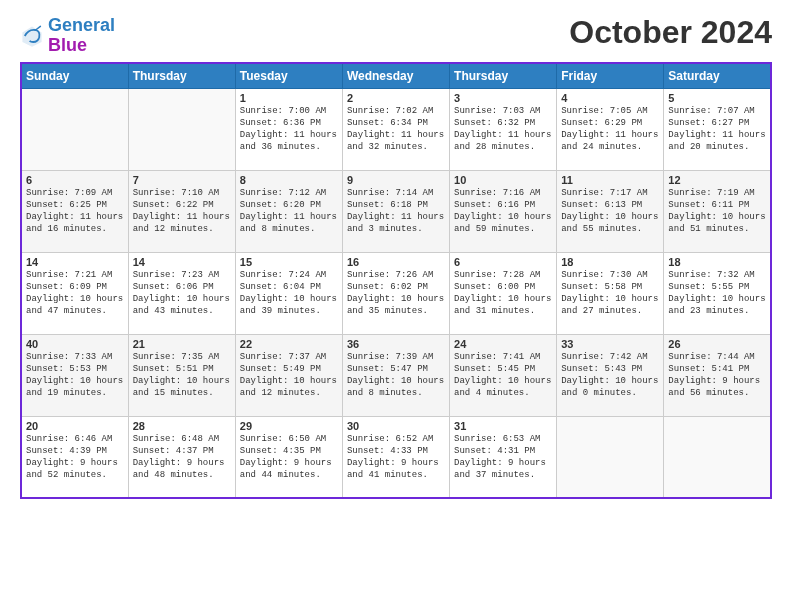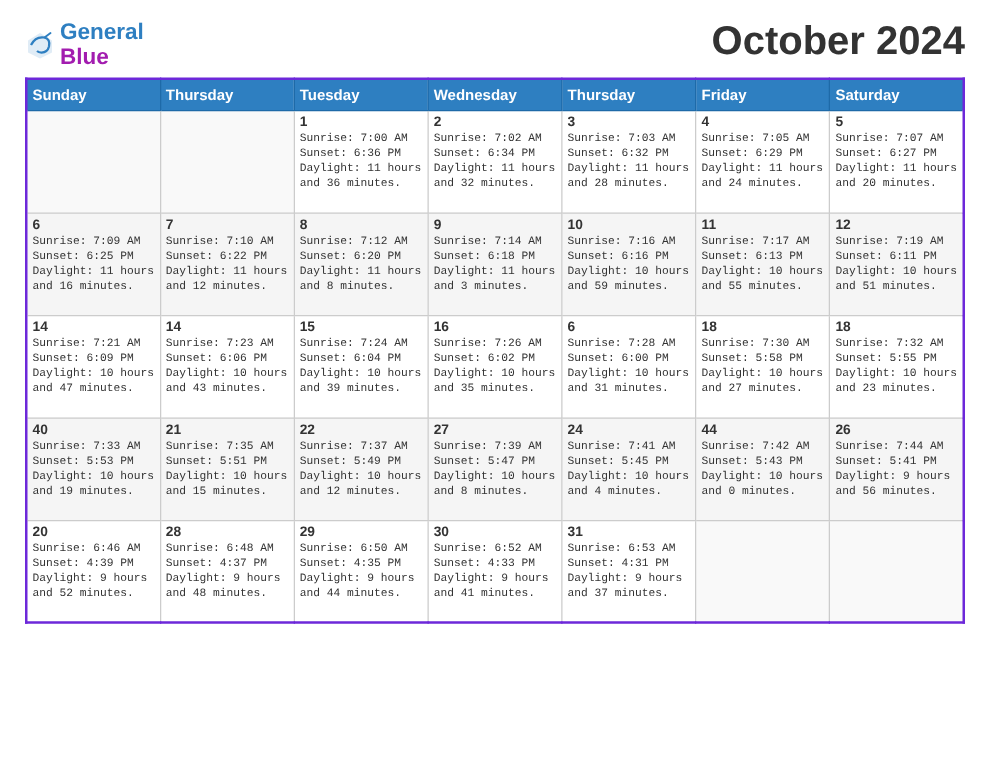--- a/index.html
+++ b/index.html
@@ -224,29 +224,29 @@
           </td>
           <td>
             <span class="day-num">21</span>
             <div class="day-info">Sunrise: 7:35 AM<br>Sunset: 5:51 PM<br>Daylight: 10 hours and 15 minutes.</div>
           </td>
           <td>
             <span class="day-num">22</span>
             <div class="day-info">Sunrise: 7:37 AM<br>Sunset: 5:49 PM<br>Daylight: 10 hours and 12 minutes.</div>
           </td>
           <td>
-            <span class="day-num">27</span>
+            <span class="day-num">36</span>
             <div class="day-info">Sunrise: 7:39 AM<br>Sunset: 5:47 PM<br>Daylight: 10 hours and 8 minutes.</div>
           </td>
           <td>
             <span class="day-num">24</span>
             <div class="day-info">Sunrise: 7:41 AM<br>Sunset: 5:45 PM<br>Daylight: 10 hours and 4 minutes.</div>
           </td>
           <td>
-            <span class="day-num">44</span>
+            <span class="day-num">33</span>
             <div class="day-info">Sunrise: 7:42 AM<br>Sunset: 5:43 PM<br>Daylight: 10 hours and 0 minutes.</div>
           </td>
           <td>
             <span class="day-num">26</span>
             <div class="day-info">Sunrise: 7:44 AM<br>Sunset: 5:41 PM<br>Daylight: 9 hours and 56 minutes.</div>
           </td>
         </tr>
         <tr>
           <td>
             <span class="day-num">20</span>

